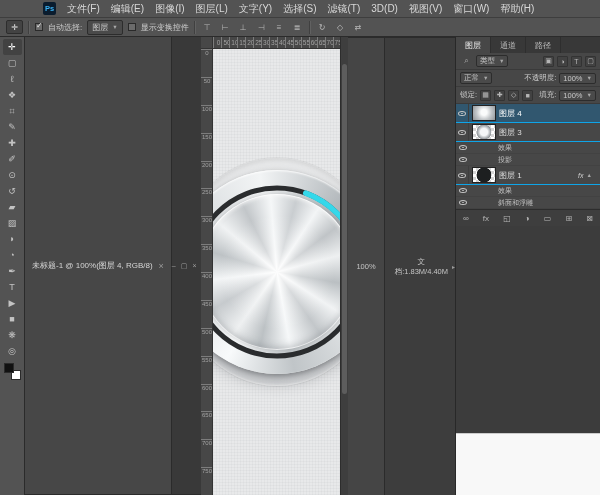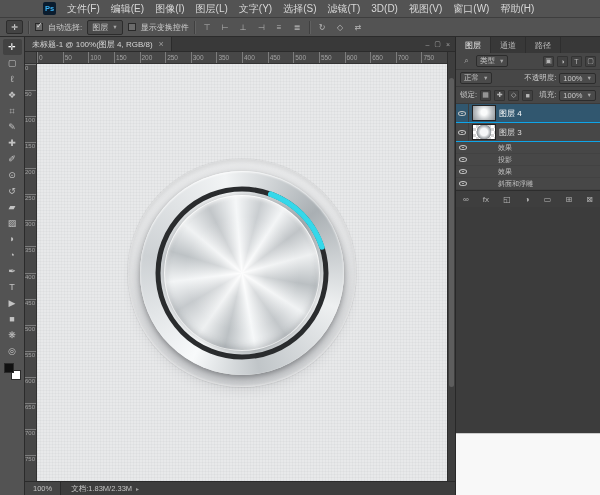--- a/index.html
+++ b/index.html
@@ -27,21 +27,21 @@
 
   
   .toolbar{flex:0 0 25px;background:#535353;border-right:1px solid #2b2b2b;display:flex;flex-direction:column;align-items:center;padding-top:2px;}
   .tool{width:19px;height:16px;display:flex;align-items:center;justify-content:center;color:#c3c3c3;font-size:9px;line-height:1;}
   .tool.active{background:#424242;border-radius:2px;color:#ffffff;}
   .swatches{position:relative;width:17px;height:17px;margin-top:4px;flex:0 0 17px;}
   .swatch-bg{position:absolute;right:0;bottom:0;width:10px;height:10px;border:1px solid #2a2a2a;}
   .swatch-fg{position:absolute;left:0;top:0;width:10px;height:10px;border:1px solid #2a2a2a;z-index:1;}
 
   
-  .docarea{flex:1;display:flex;flex-direction:column;min-width:0;background:#3c3c3c;}
+  .docarea{flex:1;display:flex;flex-direction:row;min-width:0;background:#3c3c3c;text-align:center;}
   .tabbar{flex:0 0 15px;display:flex;align-items:stretch;background:#393939;border-bottom:1px solid #2b2b2b;}
   .tab{display:flex;align-items:center;gap:6px;background:#474747;padding:0 7px;font-size:8px;color:#d6d6d6;border-right:1px solid #2b2b2b;white-space:nowrap;}
   .tab-close{color:#9a9a9a;font-size:9px;}
   .win-controls{margin-left:auto;display:flex;align-items:center;gap:5px;padding-right:5px;color:#9e9e9e;font-size:7px;}
 
   .viewport{flex:1;display:grid;grid-template-columns:12px 1fr 8px;grid-template-rows:12px 1fr;min-height:0;}
   .ruler-corner{grid-column:1;grid-row:1;background:#474747;border-right:1px solid #333;border-bottom:1px solid #333;}
   .ruler-top{grid-column:2;grid-row:1;background:#474747;border-bottom:1px solid #333;display:flex;overflow:hidden;}
   .ruler-top .tick{flex:1;border-left:1px solid #7c7c7c;font-size:6.5px;color:#a2a2a2;padding-left:1px;line-height:11px;white-space:nowrap;overflow:hidden;}
   .ruler-left{grid-column:1;grid-row:2;background:#474747;border-right:1px solid #333;display:flex;flex-direction:column;overflow:hidden;}
@@ -328,21 +328,21 @@
           </div>
         </div>
 
         <div class="vscroll">
           <div class="sthumb"></div>
         </div>
       </div>
 
       <div class="statusbar">
         <span class="zoom-field">100%</span>
-        <span class="doc-info">文档:1.83M/2.33M</span>
+        <span class="doc-info">文档:1.83M/4.40M</span>
         <span class="status-arrow">▸</span>
       </div>
     </div>
 
     <div class="rightcol">
       <div class="ptabs">
 
           <span class="ptab active">图层</span>
 
           <span class="ptab">通道</span>
@@ -430,20 +430,29 @@
             <span class="ename">效果</span>
           </div>
 
           <div class="erow">
             <span class="eye-box">
               <span class="eye"></span>
             </span>
             <span class="ename">投影</span>
           </div>
 
+          <div class="lrow">
+            <span class="eye-box">
+              <span class="eye"></span>
+            </span>
+            <span class="thumb thumb-dark"></span>
+            <span class="lname">图层 1</span>
+            <span class="fx-badge">fx</span>
+            <span class="caret">▲</span>
+          </div>
 
           <div class="erow">
             <span class="eye-box">
               <span class="eye"></span>
             </span>
             <span class="ename">效果</span>
           </div>
 
           <div class="erow">
             <span class="eye-box">

